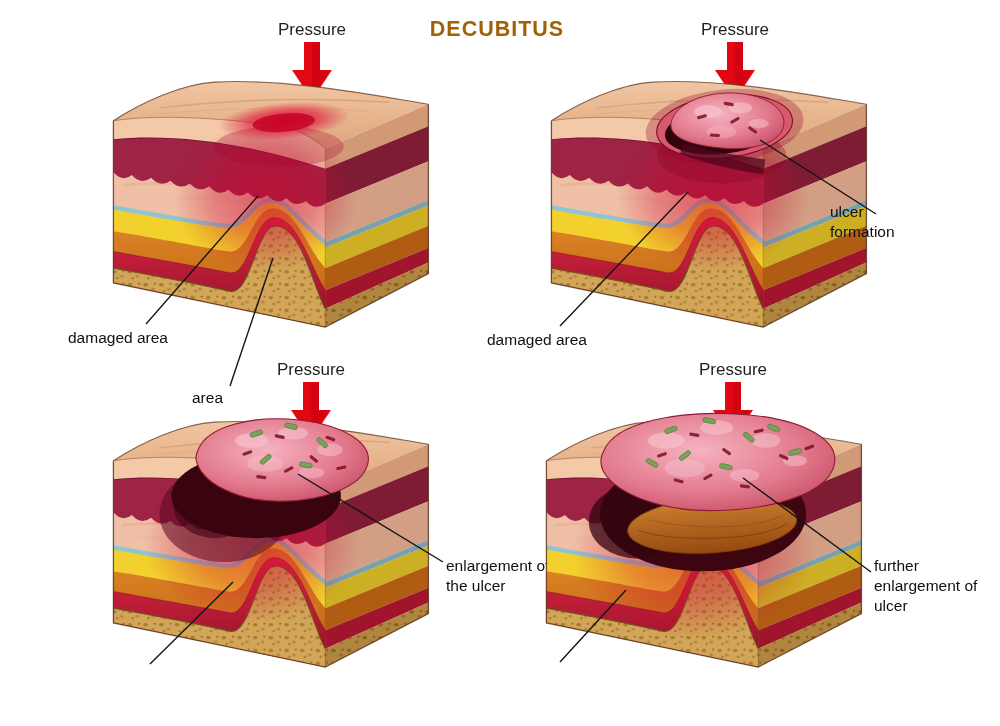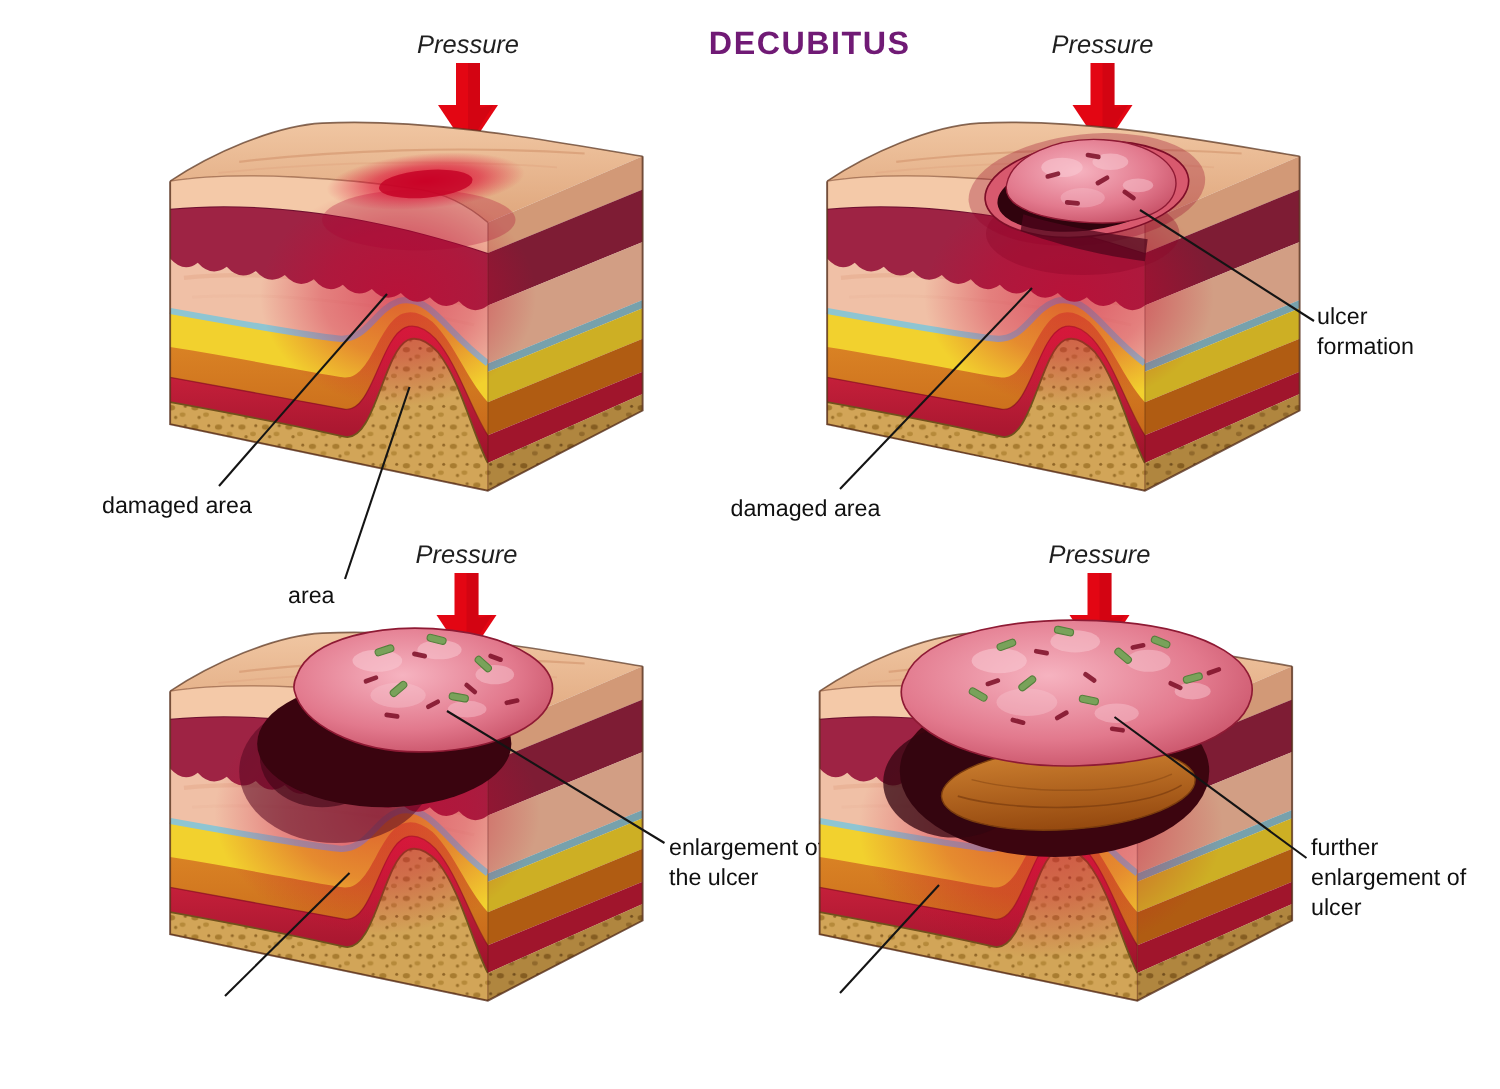--- a/index.html
+++ b/index.html
@@ -1,24 +1,24 @@
 <!DOCTYPE html>
 <html><head>
 <meta charset="utf-8">
 <style>
   html,body{margin:0;padding:0;background:#fff;}
   .canvas{
     position:relative;width:1000px;height:726px;background:#ffffff;overflow:hidden;
     font-family:"Liberation Sans", sans-serif;color:#111;
   }
   .title{
-    position:absolute;left:387px;top:16px;width:220px;text-align:right;
-    font-size:21.5px;font-weight:bold;letter-spacing:1px;color:#701a75;line-height:27px;
+    position:absolute;left:387px;top:16px;width:220px;text-align:center;
+    font-size:21.5px;font-weight:bold;letter-spacing:1px;color:#a16207;line-height:27px;
   }
-  .pressure{position:absolute;width:100px;text-align:center;font-style:italic;}
+  .pressure{position:absolute;width:100px;text-align:center;}
   .pressure-text{font-size:17px;font-weight:500;color:#1f1f1f;margin-bottom:2px;}
   .pressure svg{display:block;margin:0 auto;}
   .lbl{
     position:absolute;font-size:15.5px;color:#101010;line-height:20px;
   }
   .block-svg{position:absolute;}
   .lines-overlay{position:absolute;left:0;top:0;pointer-events:none;}
 </style>
 </head>
 <body>
@@ -178,21 +178,21 @@
         <rect x="233" y="100" width="11" height="3.4" rx="1.6" transform="rotate(35 238 102)"></rect>
         <rect x="214" y="90" width="11" height="3.4" rx="1.6" transform="rotate(-30 219 92)"></rect>
         <rect x="192" y="106" width="11" height="3.4" rx="1.6" transform="rotate(5 197 108)"></rect>
       </g>
     </g>
   </svg>
 
   <div class="lbl" style="left:487px;top:330px;width:130px">
     <span>damaged area</span>
   </div>
-  <div class="lbl" style="left:878px;top:202px;width:85px">
+  <div class="lbl" style="left:830px;top:202px;width:85px">
     <span>ulcer formation</span>
   </div>
 
   <div class="pressure" style="left:261px;top:360px">
     <div class="pressure-text">Pressure</div>
     <svg width="46" height="60" viewBox="0 0 46 60">
       <rect x="15" y="0" width="16" height="30" fill="#e30613"></rect>
       <polygon points="3,28 43,28 23,58" fill="#e30613"></polygon>
       <polygon points="23,0 31,0 31,30 40,28 23,55" fill="#b00010" opacity="0.3"></polygon>
     </svg>

